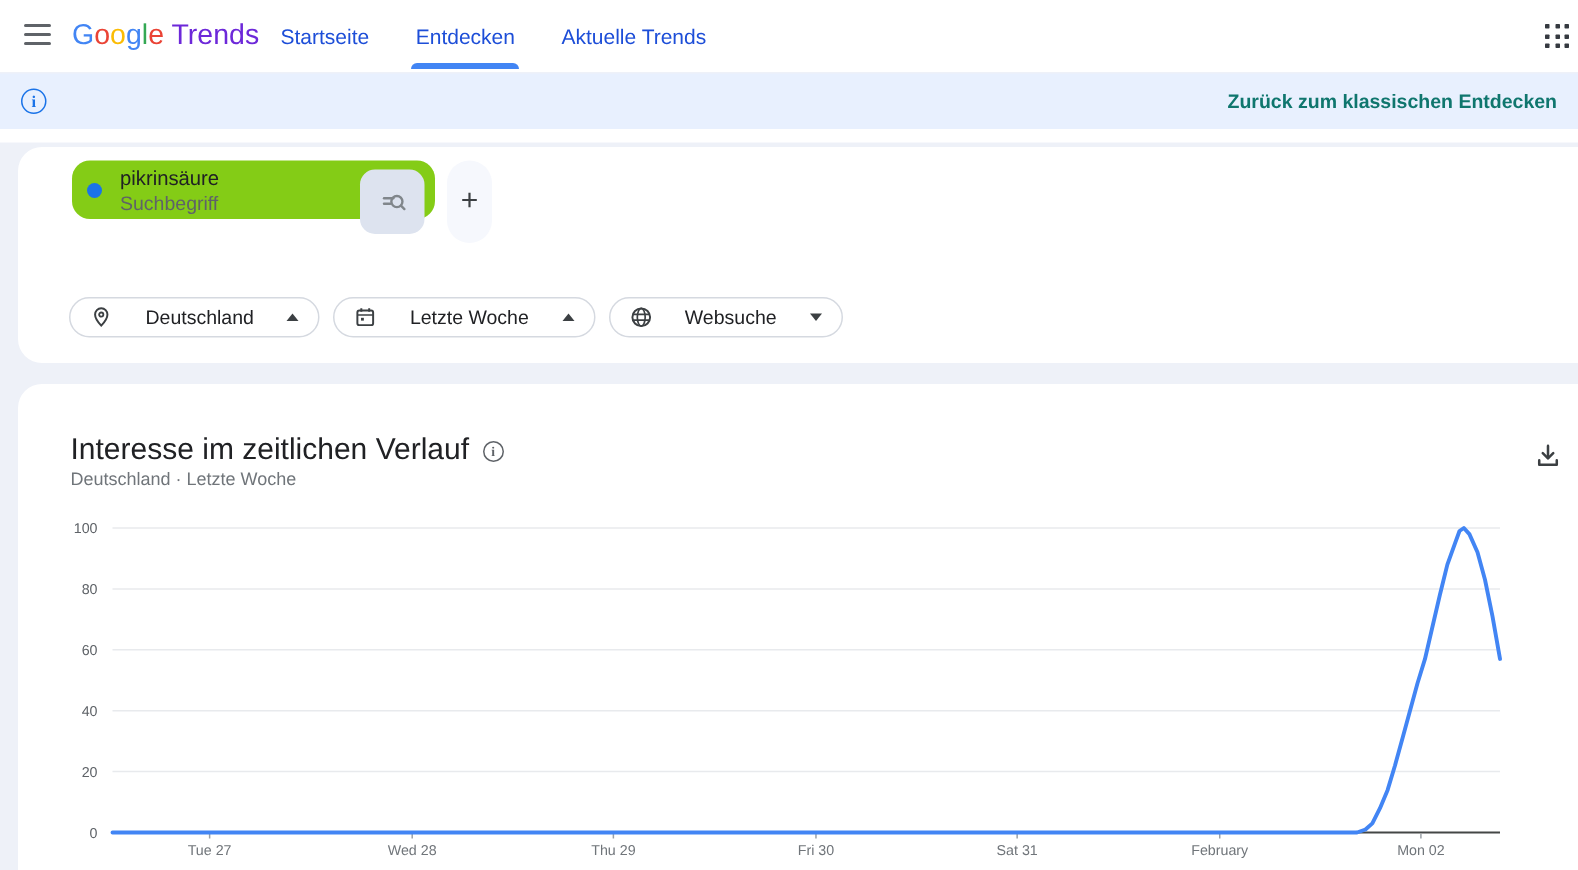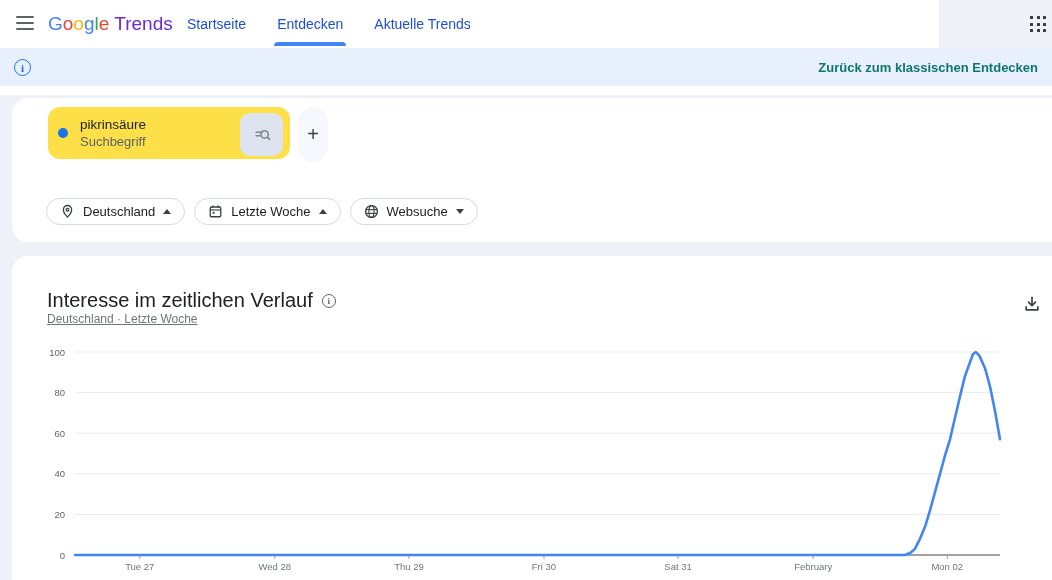--- a/index.html
+++ b/index.html
@@ -1,20 +1,20 @@
 <!DOCTYPE html>
 <html><head>
 <meta charset="utf-8">
 <style>
   * { margin:0; padding:0; box-sizing:border-box; }
   html,body { width:1052px; height:580px; overflow:hidden; }
   body { font-family:"Liberation Sans","DejaVu Sans",sans-serif; background:#eef1f8; position:relative; color:#202124; }
 
   
-  .header { position:absolute; left:0; top:0; width:939px; height:48px; background:#ffffff; z-index:5; }
+  .header { position:absolute; left:0; top:0; width:1052px; height:48px; background:#ffffff; z-index:5; }
   .hamburger { position:absolute; left:16px; top:16px; width:18px; height:14px; display:flex; flex-direction:column; justify-content:space-between; cursor:pointer; }
   .hamburger span { display:block; height:2px; background:#5f6368; border-radius:1px; }
   .logo { position:absolute; left:48px; top:0; height:48px; display:flex; align-items:center; font-size:19px; letter-spacing:0; cursor:pointer; }
   .logo .brand { font-weight:500; }
   .l-blue{color:#4285F4;} .l-red{color:#EA4335;} .l-yellow{color:#FBBC04;} .l-green{color:#34A853;}
   .logo .product { color:#6d28d9; margin-left:5px; font-weight:400; }
   .nav { position:absolute; left:187px; top:0; height:48px; display:flex; gap:31px; }
   .nav-item { position:relative; height:48px; line-height:48px; font-size:14px; color:#1d4ed8; font-weight:500; cursor:pointer; }
   .nav-item.active::after { content:""; position:absolute; left:-3px; right:-3px; bottom:2px; height:4px; background:#4285f4; border-radius:4px 4px 0 0; }
   .apps-grid { position:absolute; left:1030px; top:16px; width:16px; height:16px; display:grid; grid-template-columns:repeat(3,1fr); gap:3.5px; cursor:pointer; }
@@ -24,38 +24,38 @@
   .banner { position:absolute; left:0; top:49px; width:1052px; height:37px; background:#e8f0fe; display:flex; align-items:center; padding:0 14px; z-index:4; }
   .info-circle { width:17px; height:17px; border:1.7px solid #1a73e8; border-radius:50%; color:#1a73e8; font-size:11px; font-weight:700; display:flex; align-items:center; justify-content:center; flex:0 0 auto; font-family:"Liberation Serif","DejaVu Serif",serif; }
   .banner-text { margin-left:10px; font-size:12.5px; color:#3c4043; white-space:nowrap; }
   .banner-text b { color:#202124; font-weight:700; }
   .banner-link { margin-left:auto; font-size:13px; color:#0f766e; font-weight:700; cursor:pointer; white-space:nowrap; }
   .white-strip { position:absolute; left:0; top:86px; width:1052px; height:9px; background:#ffffff; }
 
   
   .card { position:absolute; left:12px; width:1060px; background:#ffffff; border-radius:16px; }
   .card1 { top:98px; height:144px; }
-  .term-chip { position:absolute; left:36px; top:9px; width:242px; height:52px; background:#fde047; border-radius:12px; display:flex; align-items:center; cursor:pointer; }
+  .term-chip { position:absolute; left:36px; top:9px; width:242px; height:39px; background:#84cc16; border-radius:12px; display:flex; align-items:center; cursor:pointer; }
   .term-dot { width:10px; height:10px; border-radius:50%; background:#1a73e8; margin-left:10px; flex:0 0 auto; }
   .term-texts { margin-left:12px; display:flex; flex-direction:column; gap:2px; min-width:0; }
   .term-name { font-size:13.5px; font-weight:500; color:#202124; }
   .term-type { font-size:13px; color:#5f6368; }
   .term-search-btn { position:absolute; right:7px; top:6px; width:43px; height:43px; background:#dde3ef; border-radius:10px; display:flex; align-items:center; justify-content:center; cursor:pointer; border:none; }
   .plus-btn { position:absolute; left:286px; top:9px; width:30px; height:55px; background:#f6f8fd; border:none; border-radius:15px; font-size:20px; font-weight:300; color:#3c4043; cursor:pointer; display:flex; align-items:center; justify-content:center; font-family:"Liberation Sans","DejaVu Sans",sans-serif; }
   .filters { position:absolute; left:34px; top:100px; display:flex; gap:9px; }
-  .filter-chip { height:27px; background:#ffffff; border:1px solid #d5d9e0; border-radius:14px; display:flex; align-items:center; gap:8px; padding:0 13px; font-size:13px; color:#202124; cursor:pointer; }
+  .filter-chip { height:27px; background:#ffffff; border:1px solid #d5d9e0; border-radius:14px; display:flex; align-items:center; gap:22px; padding:0 13px; font-size:13px; color:#202124; cursor:pointer; }
   .tri-up { width:0; height:0; border-left:4.5px solid transparent; border-right:4.5px solid transparent; border-bottom:5px solid #3c4043; }
   .tri-down { width:0; height:0; border-left:4.5px solid transparent; border-right:4.5px solid transparent; border-top:5px solid #3c4043; }
 
   
   .card2 { top:256px; height:344px; }
   .chart-title-row { position:absolute; left:35px; top:33px; display:flex; align-items:center; gap:9px; }
   .chart-title { font-size:20px; color:#202124; font-weight:400; }
   .info-circle-sm { width:14px; height:14px; border:1.3px solid #5f6368; border-radius:50%; color:#5f6368; font-size:9px; font-weight:700; display:flex; align-items:center; justify-content:center; cursor:pointer; font-family:"Liberation Serif","DejaVu Serif",serif; }
-  .chart-subtitle { position:absolute; left:35px; top:56px; font-size:12px; color:#70757a;text-decoration:underline; }
+  .chart-subtitle { position:absolute; left:35px; top:56px; font-size:12px; color:#70757a; }
   .download-btn { position:absolute; left:1008px; top:36px; width:24px; height:24px; background:none; border:none; cursor:pointer; display:flex; align-items:center; justify-content:center; }
   .trend-svg { position:absolute; left:28px; top:84px; }
   .trend-svg .grid { stroke:#e8eaed; stroke-width:1; }
   .trend-svg .axis { stroke:#444746; stroke-width:1.2; }
   .trend-svg .tick { stroke:#9aa0a6; stroke-width:1; }
   .trend-svg .ylab { font-size:9.5px; fill:#5f6368; text-anchor:end; font-family:"Liberation Sans","DejaVu Sans",sans-serif; }
   .trend-svg .xlab { font-size:9.5px; fill:#70757a; text-anchor:middle; font-family:"Liberation Sans","DejaVu Sans",sans-serif; }
   .trend-svg .series { fill:none; stroke-width:2.6; stroke-linejoin:round; stroke-linecap:round; }
 </style>
 </head>

